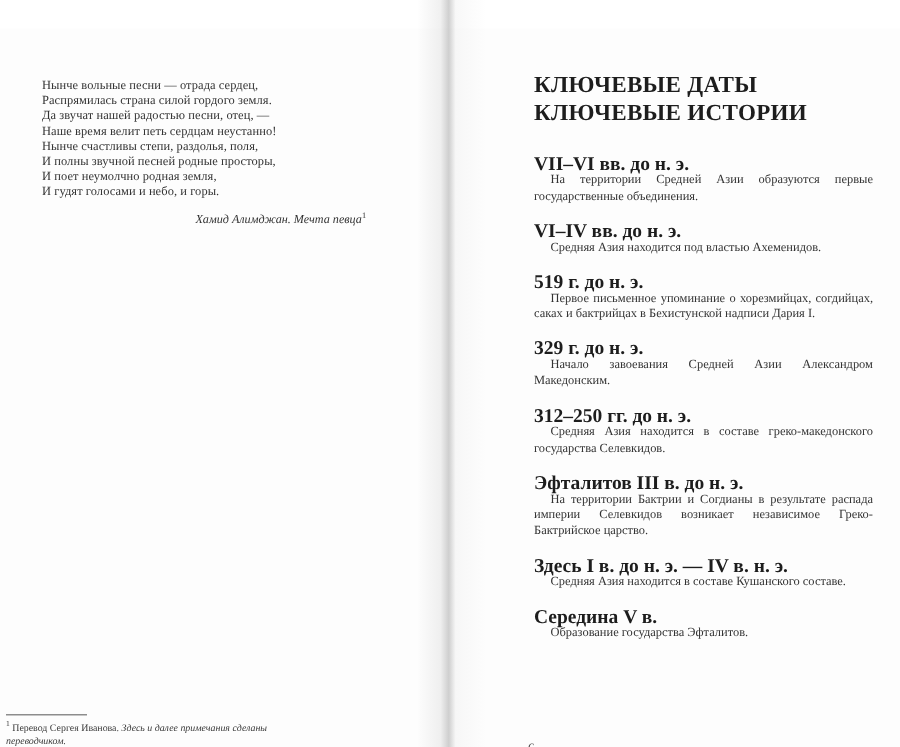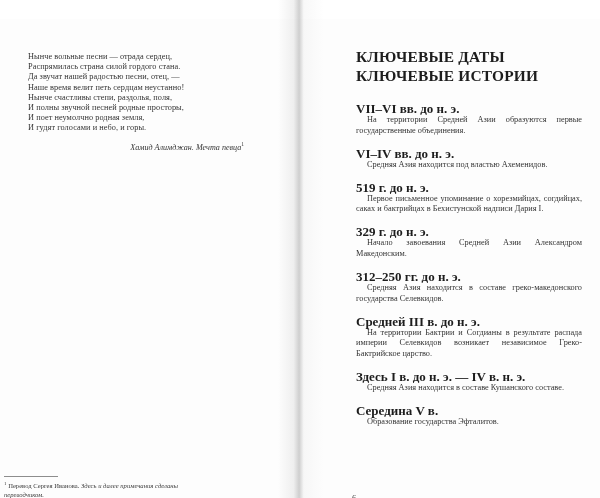--- a/index.html
+++ b/index.html
@@ -136,21 +136,21 @@
 </style>
 </head>
 <body>
 
 <div id="spread">
 
   <div class="page page-left">
 
     <div class="poem">
       <div class="poem-line">Нынче вольные песни — отрада сердец,</div>
-      <div class="poem-line">Распрямилась страна силой гордого стана.</div>
+      <div class="poem-line">Распрямилась страна силой гордого земля.</div>
       <div class="poem-line">Да звучат нашей радостью песни, отец, —</div>
       <div class="poem-line">Наше время велит петь сердцам неустанно!</div>
       <div class="poem-line">Нынче счастливы степи, раздолья, поля,</div>
       <div class="poem-line">И полны звучной песней родные просторы,</div>
       <div class="poem-line">И поет неумолчно родная земля,</div>
       <div class="poem-line">И гудят голосами и небо, и горы.</div>
 
       <div class="poem-attrib">
         <span>Хамид Алимджан. Мечта певца</span><sup>1</sup>
       </div>
@@ -191,21 +191,21 @@
         <div class="entry-term">329 г. до н. э.</div>
         <div class="entry-desc">Начало завоевания Средней Азии Александром Македонским.</div>
       </div>
 
       <div class="entry">
         <div class="entry-term">312–250 гг. до н. э.</div>
         <div class="entry-desc">Средняя Азия находится в составе греко-македонского государства Селевкидов.</div>
       </div>
 
       <div class="entry">
-        <div class="entry-term">Средней III в. до н. э.</div>
+        <div class="entry-term">Эфталитов III в. до н. э.</div>
         <div class="entry-desc">На территории Бактрии и Согдианы в результате распада империи Селевкидов возникает независимое Греко-Бактрийское царство.</div>
       </div>
 
       <div class="entry">
         <div class="entry-term">Здесь I в. до н. э. — IV в. н. э.</div>
         <div class="entry-desc">Средняя Азия находится в составе Кушанского составе.</div>
       </div>
 
       <div class="entry">
         <div class="entry-term">Середина V в.</div>

